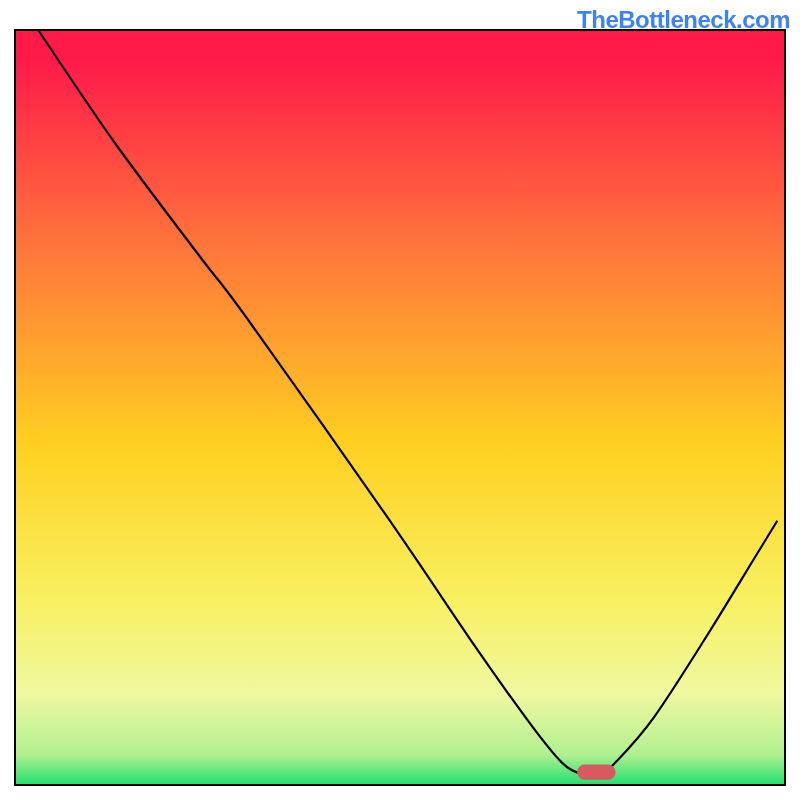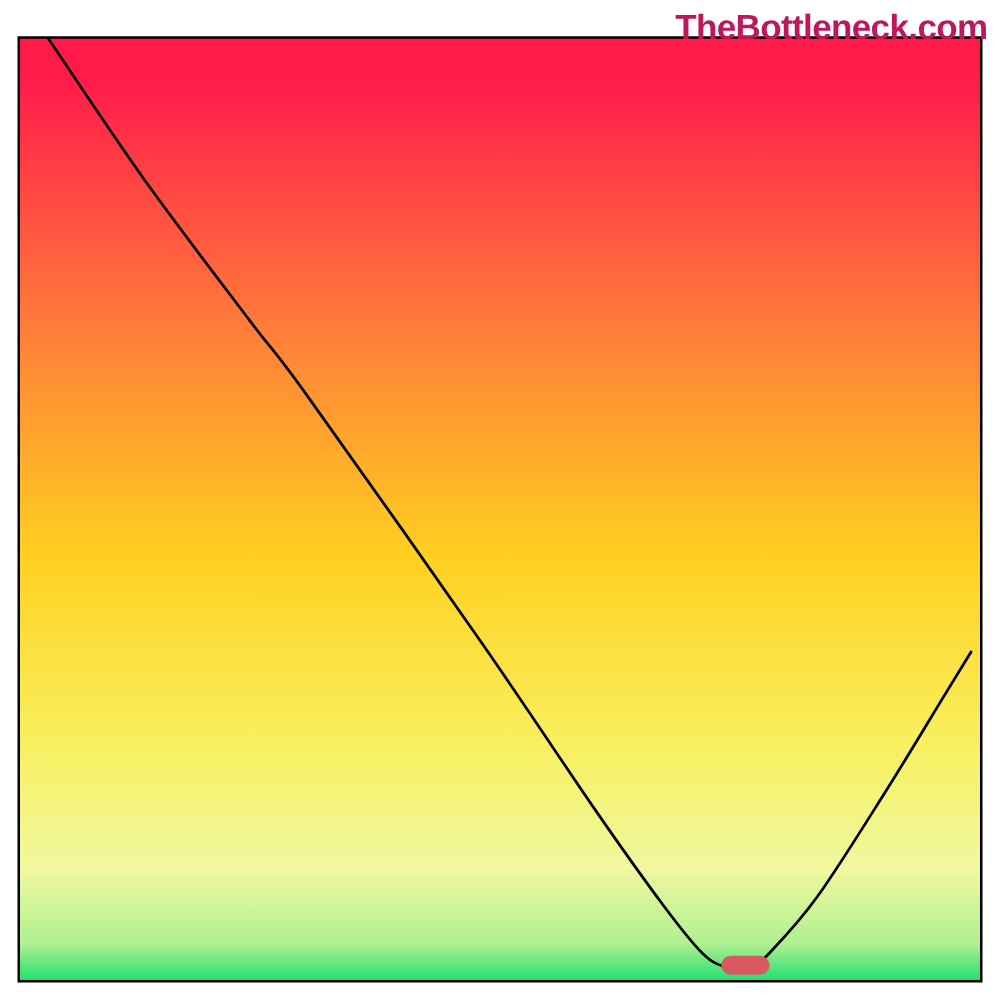--- a/index.html
+++ b/index.html
@@ -13,22 +13,22 @@
   }
   .container {
     position: relative;
     width: 800px;
     height: 800px;
   }
   .watermark {
     position: absolute;
     top: 6px;
     right: 10px;
-    color: #be185d;
-    font-size: 28px;
+    color: #3b82f6;
+    font-size: 24px;
     font-weight: bold;
     z-index: 20;
     letter-spacing: -0.5px;
   }
   svg {
     position: absolute;
     top: 0;
     left: 0;
   }
 </style>

